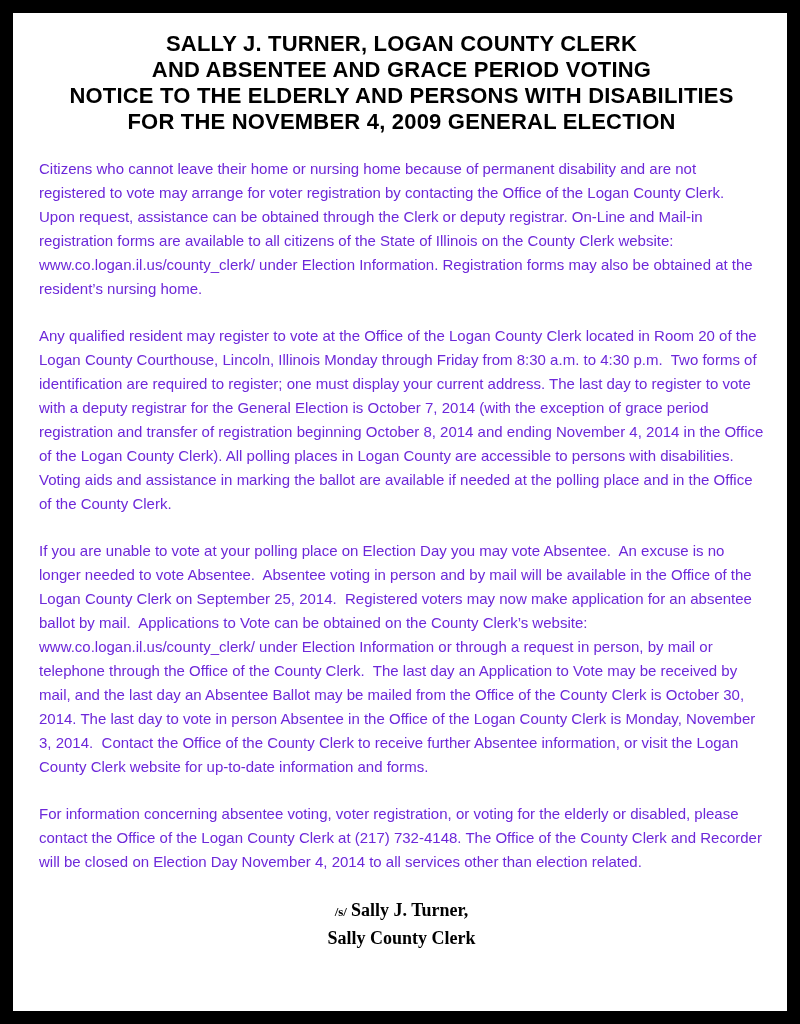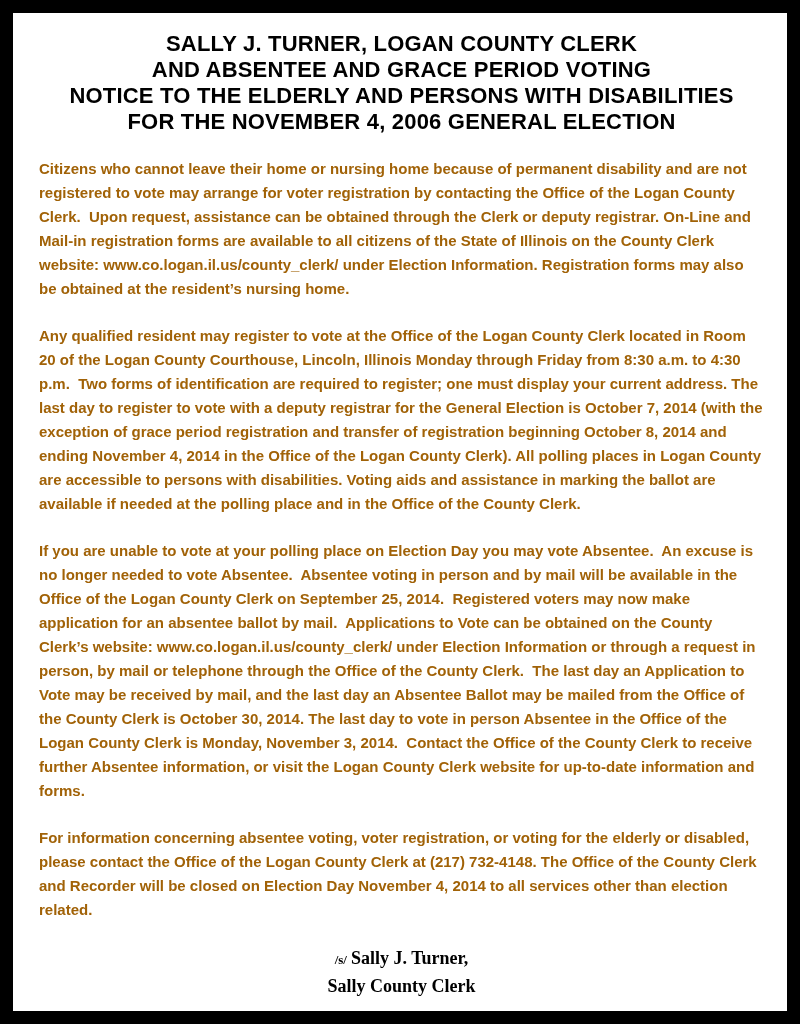--- a/index.html
+++ b/index.html
@@ -34,27 +34,27 @@
     font-weight: bold;
     font-size: 22px;
     line-height: 26px;
     letter-spacing: 0.2px;
     white-space: nowrap;
   }
   .body-block {
     margin: 0;
   }
   .para {
-    font-weight: bold;
+    font-weight: normal;
     font-size: 15px;
     line-height: 24px;
     margin: 0 0 23px 0;
     text-align: left;
     white-space: pre-wrap;
-    color: #a16207;
+    color: #6d28d9;
   }
   .signature-block {
     margin-top: 12px;
     text-align: center;
     font-family: Liberation Serif, serif;
   }
   .sig-line {
     font-weight: bold;
     font-size: 18px;
     line-height: 26px;
@@ -67,21 +67,21 @@
 </style>
 </head>
 <body>
 
 <div class="page">
 
   <header class="title-block">
     <div class="title-line">SALLY J. TURNER, LOGAN COUNTY CLERK</div>
     <div class="title-line">AND ABSENTEE AND GRACE PERIOD VOTING</div>
     <div class="title-line">NOTICE TO THE ELDERLY AND PERSONS WITH DISABILITIES</div>
-    <div class="title-line">FOR THE NOVEMBER 4, 2006 GENERAL ELECTION</div>
+    <div class="title-line">FOR THE NOVEMBER 4, 2009 GENERAL ELECTION</div>
   </header>
 
   <section class="body-block">
     <p class="para">Citizens who cannot leave their home or nursing home because of permanent disability and are not registered to vote may arrange for voter registration by contacting the Office of the Logan County Clerk.  Upon request, assistance can be obtained through the Clerk or deputy registrar. On-Line and Mail-in registration forms are available to all citizens of the State of Illinois on the County Clerk website: www.co.logan.il.us/county_clerk/ under Election Information. Registration forms may also be obtained at the resident’s nursing home.</p>
     <p class="para">Any qualified resident may register to vote at the Office of the Logan County Clerk located in Room 20 of the Logan County Courthouse, Lincoln, Illinois Monday through Friday from 8:30 a.m. to 4:30 p.m.  Two forms of identification are required to register; one must display your current address. The last day to register to vote with a deputy registrar for the General Election is October 7, 2014 (with the exception of grace period registration and transfer of registration beginning October 8, 2014 and ending November 4, 2014 in the Office of the Logan County Clerk). All polling places in Logan County are accessible to persons with disabilities. Voting aids and assistance in marking the ballot are available if needed at the polling place and in the Office of the County Clerk.</p>
     <p class="para">If you are unable to vote at your polling place on Election Day you may vote Absentee.  An excuse is no longer needed to vote Absentee.  Absentee voting in person and by mail will be available in the Office of the Logan County Clerk on September 25, 2014.  Registered voters may now make application for an absentee ballot by mail.  Applications to Vote can be obtained on the County Clerk’s website: www.co.logan.il.us/county_clerk/ under Election Information or through a request in person, by mail or telephone through the Office of the County Clerk.  The last day an Application to Vote may be received by mail, and the last day an Absentee Ballot may be mailed from the Office of the County Clerk is October 30, 2014. The last day to vote in person Absentee in the Office of the Logan County Clerk is Monday, November 3, 2014.  Contact the Office of the County Clerk to receive further Absentee information, or visit the Logan County Clerk website for up-to-date information and forms.</p>
     <p class="para">For information concerning absentee voting, voter registration, or voting for the elderly or disabled, please contact the Office of the Logan County Clerk at (217) 732-4148. The Office of the County Clerk and Recorder will be closed on Election Day November 4, 2014 to all services other than election related.</p>
   </section>
 
   <footer class="signature-block">

